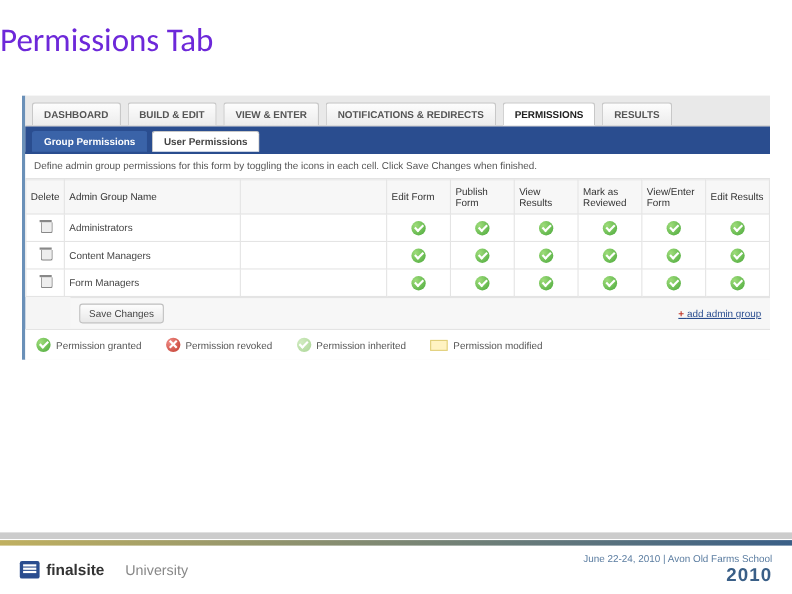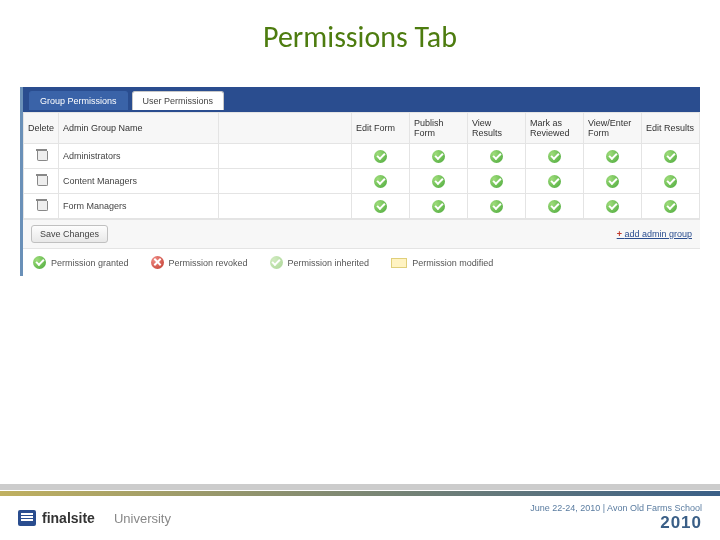--- a/index.html
+++ b/index.html
@@ -7,24 +7,24 @@
     margin: 0;
     font-family: Arial, Helvetica, sans-serif;
     background: #fff;
     width: 720px;
     height: 540px;
     position: relative;
     overflow: hidden;
   }
   .slide-title {
     font-size: 30px;
-    text-align: center;
+    text-align: left;
     margin: 18px 0 32px 0;
     font-family: Calibri, Arial, sans-serif;
-    color: #4d7c0f;
+    color: #6d28d9;
   }
   .app {
     margin: 0 20px;
     border-left: 3px solid #6a90b8;
     background: #f5f5f5;
     font-size: 9.5px;
     color: #444;
   }
   
   .main-tabs {
@@ -51,20 +51,21 @@
   }
   
   .sub-tabs-bar {
     background: #2a4d8f;
     padding: 4px 6px 0 6px;
     border-bottom: 2px solid #2a4d8f;
   }
   .sub-tabs {
     display: flex;
     gap: 4px;
+    font-weight: bold;
   }
   .sub-tab {
     background: #fff;
     border: 1px solid #c8c8c8;
     border-bottom: none;
     border-radius: 3px 3px 0 0;
     padding: 4px 10px;
     font-size: 9px;
     color: #444;
     cursor: pointer;
@@ -147,21 +148,21 @@
     background: radial-gradient(circle at 30% 30%, #c9e8b5, #9ccf85);
     display:inline-flex;align-items:center;justify-content:center;
     opacity:.85;
   }
   .inherit::after{
     content:"";width:6px;height:3px;border-left:2px solid #fff;border-bottom:2px solid #fff;
     transform:rotate(-45deg);margin-top:-2px;
   }
   .table-footer {
     display:flex; justify-content:space-between; align-items:center;
-    padding:5px 8px; background:#f7f7f7; border-top:1px solid #e4e4e4;
+    padding:5px 8px; background:#f7f7f7; border-top:1px solid #e4e4e4;margin-left:41px;
   }
   .save-btn {
     background:linear-gradient(#fdfdfd,#e8e8e8);
     border:1px solid #c0c0c0; border-radius:3px;
     padding:3px 8px; font-size:9px; color:#444; cursor:pointer;
   }
   .add-link { color:#2a4d8f; text-decoration:underline; font-size:9px; cursor:pointer;}
   .add-link::before{ content:"+ "; color:#c0392b; font-weight:bold; text-decoration:none;}
   .legend {
     display:flex; gap:22px; align-items:center;
@@ -201,28 +202,37 @@
     background:linear-gradient(90deg,#c0b060,#3a5f87);
   }
 </style>
 </head>
 <body>
 
 <div class="slide-title">Permissions Tab</div>
 
 <div class="app">
 
+  <div class="main-tabs">
+    <div class="main-tab">DASHBOARD</div>
+    <div class="main-tab">BUILD &amp; EDIT</div>
+    <div class="main-tab">VIEW &amp; ENTER</div>
+    <div class="main-tab">NOTIFICATIONS &amp; REDIRECTS</div>
+    <div class="main-tab active">PERMISSIONS</div>
+    <div class="main-tab">RESULTS</div>
+  </div>
 
   <div class="sub-tabs-bar">
     <div class="sub-tabs">
       <div class="sub-tab active">Group Permissions</div>
       <div class="sub-tab">User Permissions</div>
     </div>
   </div>
 
+  <div class="help-text">Define admin group permissions for this form by toggling the icons in each cell. Click Save Changes when finished.</div>
 
   <table class="perm-table">
     <thead>
       <tr>
         <th class="col-del">Delete</th>
         <th class="col-name">Admin Group Name</th>
         <th class="col-gap"></th>
         <th class="col-perm">Edit Form</th>
         <th class="col-perm">Publish Form</th>
         <th class="col-perm">View Results</th>

